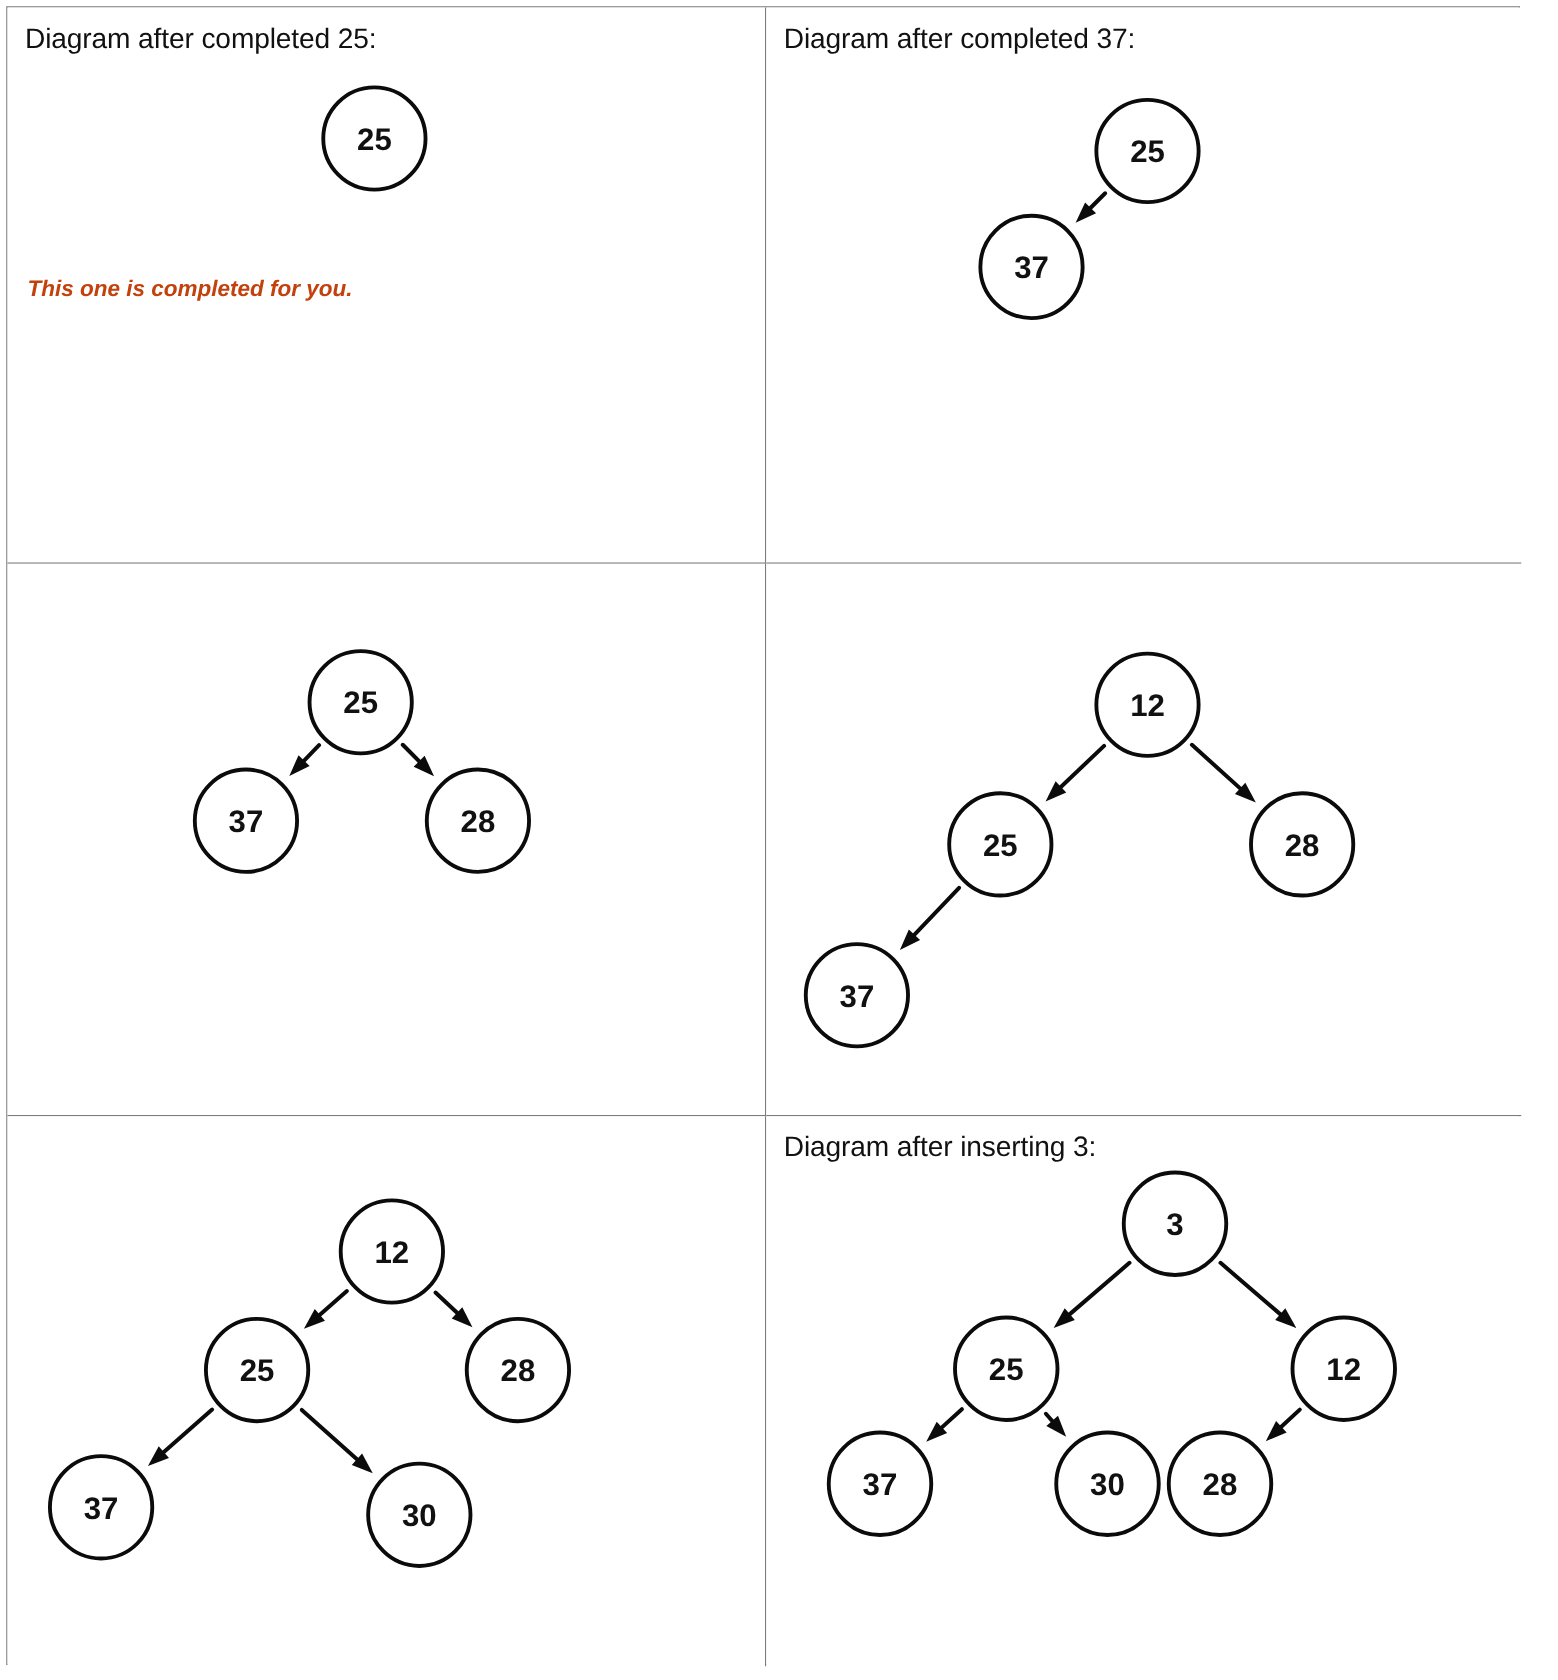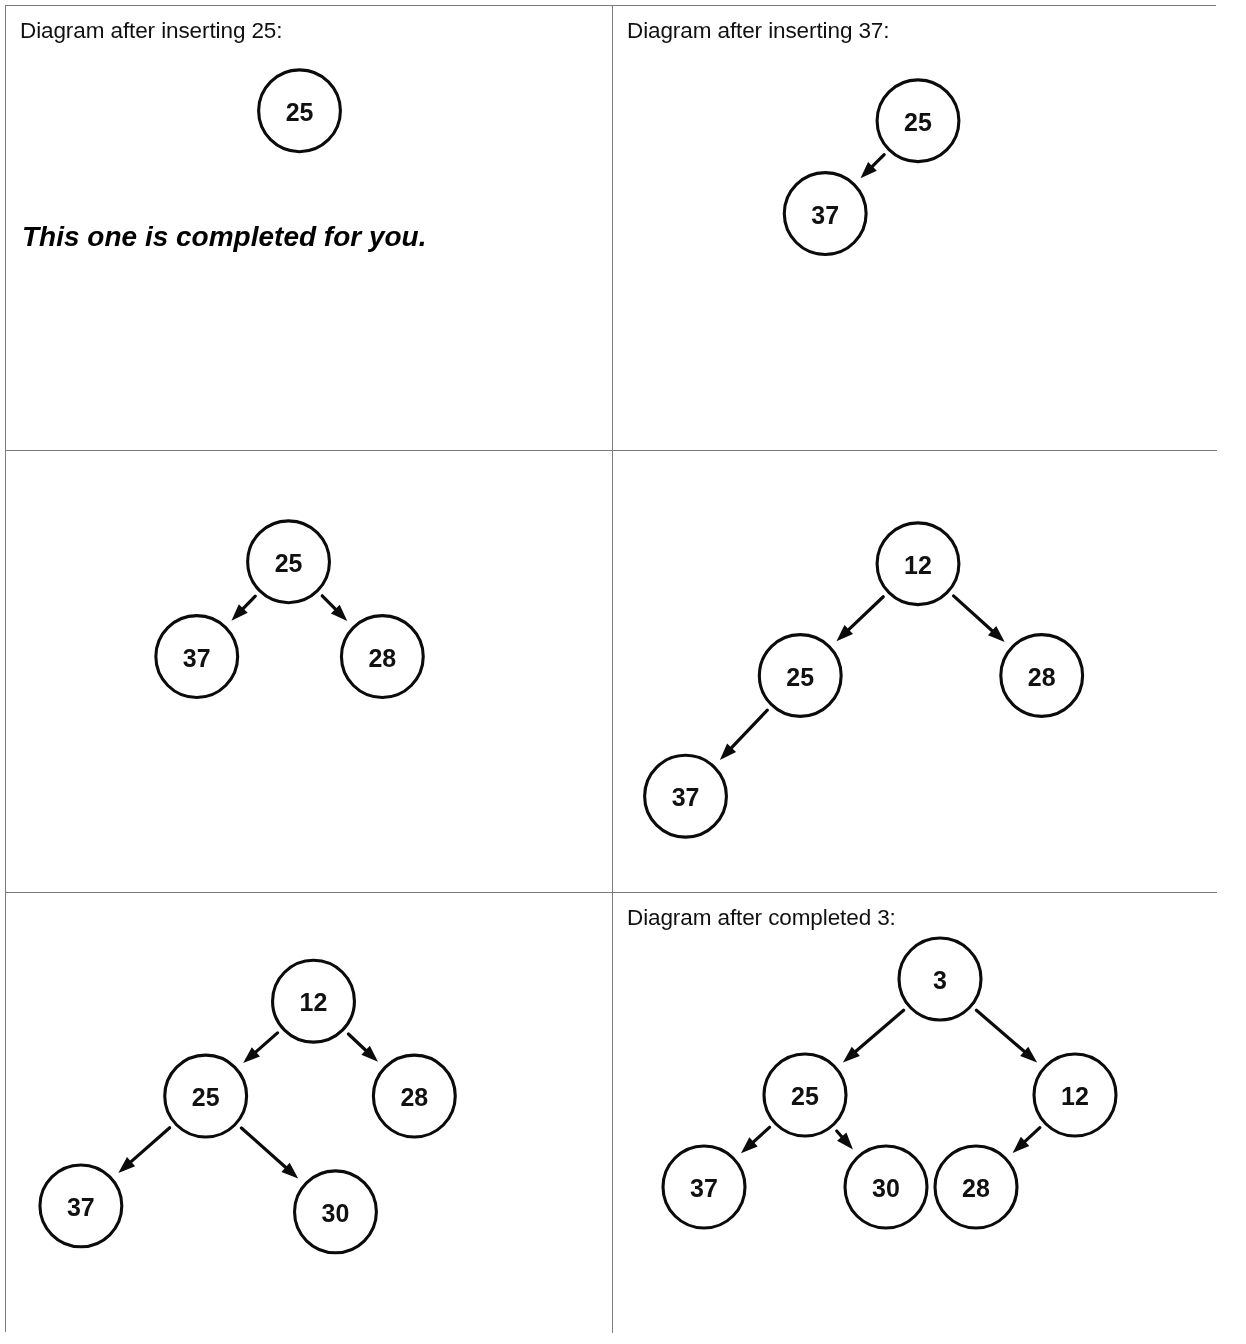--- a/index.html
+++ b/index.html
@@ -51,22 +51,22 @@
     font-weight: 400;
     letter-spacing: -0.1px;
     white-space: nowrap;
     color: #111111;
   }
   .cell-note {
     position: absolute;
     left: 16px;
     font-style: italic;
     font-weight: 600;
-    font-size: 28px;
-    color: #000000;
+    font-size: 18px;
+    color: #c2410c;
     white-space: nowrap;
   }
   .diagram {
     position: absolute;
     left: 0;
     top: 8px;
     width: 100%;
     height: 100%;
   }
   .diagram svg {
@@ -98,34 +98,34 @@
     stroke: none;
   }
 </style>
 </head>
 <body>
 
 <div id="sheet">
   <div class="grid">
 
     <div class="cell">
-      <div class="cell-title">Diagram after inserting 25:</div>
+      <div class="cell-title">Diagram after completed 25:</div>
       <div class="cell-note" style="top:215px">This one is completed for you.</div>
       <div class="diagram">
           <svg viewBox="0 0 607 445" width="607" height="445">
             <g>
               <circle class="node-circle" cx="294" cy="97" r="41"></circle>
               <text class="node-label" x="294" y="98">25</text>
             </g>
           </svg>
         </div>
     </div>
 
     <div class="cell col-last">
-      <div class="cell-title">Diagram after inserting 37:</div>
+      <div class="cell-title">Diagram after completed 37:</div>
       <div class="diagram">
           <svg viewBox="0 0 604 445" width="604" height="445">
             <g>
               <line class="edge-line" x1="271.06" y1="140.94" x2="257.25" y2="154.75"></line>
               <polygon class="edge-head" points="247.36,164.64 254.99,148.24 263.76,157.01"></polygon>
             </g>
             <g>
               <circle class="node-circle" cx="305" cy="107" r="41"></circle>
               <text class="node-label" x="305" y="108">25</text>
             </g>
@@ -236,21 +236,21 @@
             </g>
             <g>
               <circle class="node-circle" cx="330" cy="311" r="41"></circle>
               <text class="node-label" x="330" y="312">30</text>
             </g>
           </svg>
         </div>
     </div>
 
     <div class="cell col-last row-last">
-      <div class="cell-title">Diagram after completed 3:</div>
+      <div class="cell-title">Diagram after inserting 3:</div>
       <div class="diagram">
           <svg viewBox="0 0 604 440" width="604" height="440">
             <g>
               <line class="edge-line" x1="290.59" y1="109.28" x2="240.54" y2="152.29"></line>
               <polygon class="edge-head" points="229.92,161.41 238.78,145.63 246.86,155.04"></polygon>
             </g>
             <g>
               <line class="edge-line" x1="363.41" y1="109.28" x2="413.46" y2="152.29"></line>
               <polygon class="edge-head" points="424.08,161.41 407.14,155.04 415.22,145.63"></polygon>
             </g>

